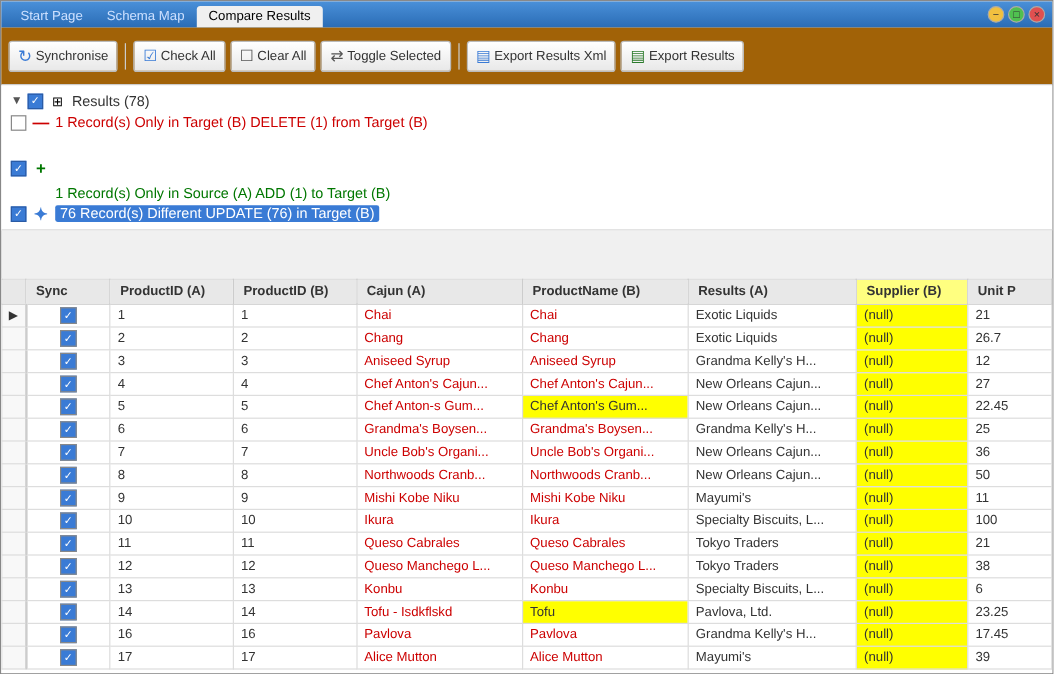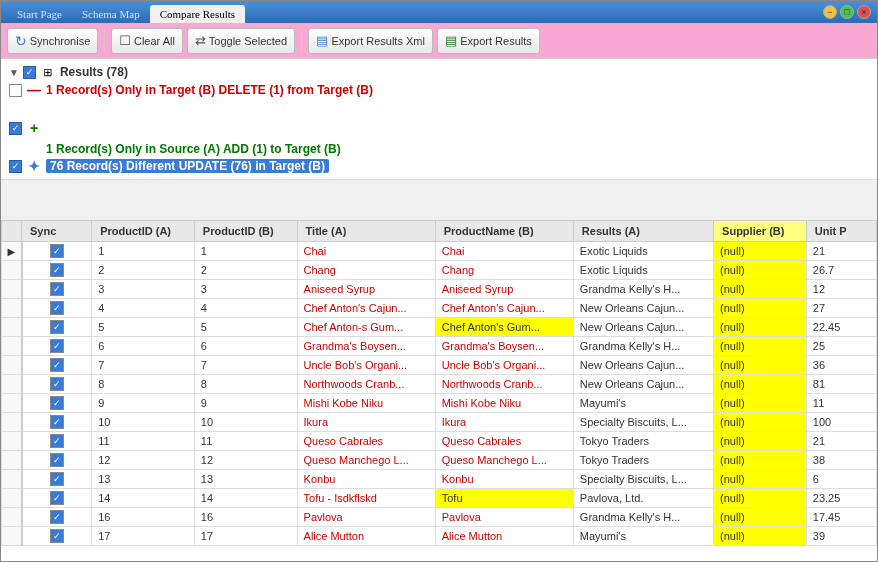--- a/index.html
+++ b/index.html
@@ -3,42 +3,42 @@
   <meta charset="utf-8">
   <style>
     * { box-sizing: border-box; margin: 0; padding: 0; }
     body { font-family: 'Segoe UI', Tahoma, sans-serif; font-size: 12px; background: #f0f0f0; }
 
     .window { width: 878px; height: 562px; background: #f0f0f0; border: 1px solid #888; display: flex; flex-direction: column; overflow: hidden; }
 
     
     .title-bar { background: linear-gradient(to bottom, #4a90d9, #2a6cb5); height: 22px; display: flex; align-items: center; justify-content: space-between; padding: 0 6px; flex-shrink: 0; }
     .title-tabs { display: flex; align-items: flex-end; height: 100%; }
-    .title-tab { padding: 2px 10px; font-size: 11px; color: #cce0ff; cursor: pointer; height: 18px; display: flex; align-items: center; font-family: Liberation Serif, serif; }
+    .title-tab { padding: 2px 10px; font-size: 11px; color: #cce0ff; cursor: pointer; height: 18px; display: flex; align-items: center; }
     .title-tab.active { background: #f0f0f0; color: #000; border-radius: 3px 3px 0 0; }
     .title-controls { display: flex; gap: 3px; }
     .title-btn { width: 14px; height: 14px; border-radius: 50%; border: 1px solid #aaa; cursor: pointer; display: flex; align-items: center; justify-content: center; font-size: 9px; color: #333; }
     .title-btn.min { background: #f0c040; }
     .title-btn.max { background: #50c050; }
     .title-btn.close { background: #e05050; }
 
     
-    .toolbar { background: #f9a8d4; border-bottom: 1px solid #ccc; padding: 4px 6px; display: flex; align-items: center; gap: 4px; flex-shrink: 0; height: 36px; }
+    .toolbar { background: #a16207; border-bottom: 1px solid #ccc; padding: 4px 6px; display: flex; align-items: center; gap: 4px; flex-shrink: 0; height: 48px; }
     .toolbar-btn { display: flex; align-items: center; gap: 3px; padding: 3px 7px; border: 1px solid #bbb; border-radius: 3px; background: linear-gradient(to bottom, #fff, #e8e8e8); cursor: pointer; font-size: 11px; color: #333; height: 26px; }
     .toolbar-sep { width: 1px; height: 22px; background: #ccc; margin: 0 2px; }
 
     
     .tree-panel { background: #fff; border-bottom: 1px solid #ddd; padding: 4px 8px; flex-shrink: 0; }
     .tree-row { display: flex; align-items: center; gap: 4px; padding: 1px 0; font-size: 12px; }
     .expand-icon { font-size: 10px; color: #555; cursor: pointer; }
     .tree-checkbox { width: 13px; height: 13px; border: 1px solid #888; background: #fff; display: flex; align-items: center; justify-content: center; cursor: pointer; flex-shrink: 0; }
     .tree-checkbox.checked { background: #3a7bd5; border-color: #2a5ba5; }
     .tree-checkbox.checked::after { content: '✓'; color: #fff; font-size: 9px; }
     .tree-icon { width: 16px; height: 16px; display: flex; align-items: center; justify-content: center; font-size: 11px; flex-shrink: 0; }
-    .tree-label { color: #333; font-weight: bold; }
+    .tree-label { color: #333; }
     .tree-label.delete { color: #cc0000; }
     .tree-label.add { color: #007700; margin-top: 42px; }
     .tree-label.update { color: #000; }
     .dash-red { color: #cc0000; font-weight: bold; font-size: 14px; }
     .plus-green { color: #007700; font-weight: bold; font-size: 14px; }
     .asterisk-blue { color: #3a7bd5; font-weight: bold; font-size: 14px; }
 
     
     .table-container { flex: 1; overflow: auto; background: #fff; margin-top: 40px; }
     table { border-collapse: collapse; width: max-content; min-width: 100%; }
@@ -78,20 +78,24 @@
     </div>
   </div>
 
   <div class="toolbar">
     <button class="toolbar-btn">
       <span class="icon-sync"></span>
       <span>Synchronise</span>
     </button>
     <div class="toolbar-sep"></div>
     <button class="toolbar-btn">
+      <span class="icon-check"></span>
+      <span>Check All</span>
+    </button>
+    <button class="toolbar-btn">
       <span class="icon-clear"></span>
       <span>Clear All</span>
     </button>
     <button class="toolbar-btn">
       <span class="icon-toggle"></span>
       <span>Toggle Selected</span>
     </button>
     <div class="toolbar-sep"></div>
     <button class="toolbar-btn">
       <span class="icon-export-xml"></span>
@@ -132,21 +136,21 @@
   </div>
 
   <div class="table-container">
     <table>
       <thead>
         <tr>
           <th></th>
           <th>Sync</th>
           <th>ProductID (A)</th>
           <th>ProductID (B)</th>
-          <th>Title (A)</th>
+          <th>Cajun (A)</th>
           <th>ProductName (B)</th>
           <th>Results (A)</th>
           <th style="background:#ffff80;">Supplier (B)</th>
           <th>Unit P</th>
         </tr>
       </thead>
       <tbody id="table-body">
       <tr>
             <td class="first-col" style="text-align: center; color: rgb(51, 51, 51); font-size: 10px;">▶</td>
             <td style="text-align: center;">
@@ -242,21 +246,21 @@
             <td class="first-col" style="text-align: center; color: rgb(51, 51, 51); font-size: 10px;"></td>
             <td style="text-align: center;">
               <div class="cell-checkbox"></div>
             </td>
             <td>8</td>
             <td>8</td>
             <td style="color: rgb(204, 0, 0);">Northwoods Cranb...</td>
             <td style="color: rgb(204, 0, 0);">Northwoods Cranb...</td>
             <td>New Orleans Cajun...</td>
             <td class="yellow">(null)</td>
-            <td>81</td>
+            <td>50</td>
           </tr>
           <tr>
             <td class="first-col" style="text-align: center; color: rgb(51, 51, 51); font-size: 10px;"></td>
             <td style="text-align: center;">
               <div class="cell-checkbox"></div>
             </td>
             <td>9</td>
             <td>9</td>
             <td style="color: rgb(204, 0, 0);">Mishi Kobe Niku</td>
             <td style="color: rgb(204, 0, 0);">Mishi Kobe Niku</td>

